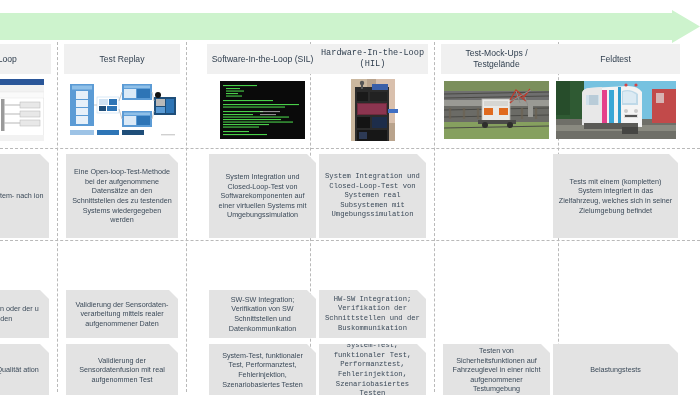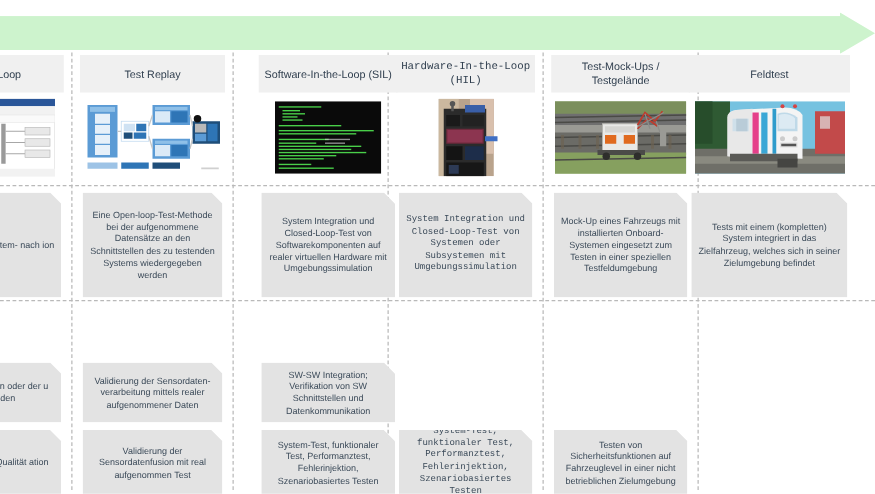--- a/index.html
+++ b/index.html
@@ -259,21 +259,21 @@
           <rect x="3" y="50" width="26" height="1.1"></rect>
           <rect x="3" y="53" width="44" height="1.1"></rect>
         </g>
         <g fill="#c8c8c8" opacity="0.7">
           <rect x="40" y="30" width="20" height="1.1"></rect>
           <rect x="40" y="33" width="16" height="1.1"></rect>
         </g>
       </svg>
     </div>
     <div class="dbox r1">
-      <span>System Integration und Closed-Loop-Test von Softwarekomponenten auf realer virtuellen Hardware mit Umgebungssimulation</span>
+      <span>System Integration und Closed-Loop-Test von Softwarekomponenten auf einer virtuellen Systems mit Umgebungssimulation</span>
     </div>
     <div class="dbox r2">
       <span>SW-SW Integration; Verifikation von SW Schnittstellen und Datenkommunikation</span>
     </div>
     <div class="dbox r3">
       <span>System-Test, funktionaler Test, Performanztest, Fehlerinjektion, Szenariobasiertes Testen</span>
     </div>
   </div>
 
   <div class="col" style="left:311px; width:123px;font-family:Liberation Mono, monospace;">
@@ -293,21 +293,24 @@
         <rect x="11" y="38" width="13" height="11" fill="#141414"></rect>
         <rect x="26" y="38" width="15" height="11" fill="#1d2d4a"></rect>
         <rect x="11" y="51" width="30" height="11" fill="#171717"></rect>
         <rect x="13" y="53" width="8" height="7" fill="#2d3a55"></rect>
         <circle cx="16" cy="4" r="2.2" fill="#555555"></circle>
         <rect x="15" y="5" width="2" height="5" fill="#555555"></rect>
         <rect x="42" y="30" width="10" height="4" fill="#3f6fc4"></rect>
       </svg>
     </div>
     <div class="dbox r1">
-      <span>System Integration und Closed-Loop-Test von Systemen oder Subsystemen mit Umgebungssimulation</span>
+      <span>System Integration und Closed-Loop-Test von Systemen real Subsystemen mit Umgebungssimulation</span>
+    </div>
+    <div class="dbox r2">
+      <span>HW-SW Integration; Verifikation der Schnittstellen und der Buskommunikation</span>
     </div>
     <div class="dbox r3">
       <span>System-Test, funktionaler Test, Performanztest, Fehlerinjektion, Szenariobasiertes Testen</span>
     </div>
   </div>
 
   <div class="col" style="left:435px; width:123px;">
     <div class="hdr">Test-Mock-Ups / Testgelände</div>
     <div class="imgslot">
       <svg width="105" height="58" viewBox="0 0 105 58">
@@ -343,25 +346,22 @@
           <polyline points="66,22 74,14 82,20"></polyline>
         </g>
         <g stroke="#8d8d8a" stroke-width="1">
           <line x1="67" y1="20" x2="87" y2="9"></line>
           <line x1="72" y1="10" x2="76" y2="22"></line>
           <line x1="81" y1="16" x2="84" y2="25"></line>
         </g>
         <rect x="84" y="24" width="5" height="12" fill="#9a9a95"></rect>
       </svg>
     </div>
-    <div class="dbox r1">
-      <span>Mock-Up eines Fahrzeugs mit installierten Onboard-Systemen eingesetzt zum Testen in einer speziellen Testfeldumgebung</span>
-    </div>
-    <div class="dbox r3">
-      <span>Testen von Sicherheitsfunktionen auf Fahrzeuglevel in einer nicht betrieblichen Zielumgebung</span>
+    <div class="dbox r3">
+      <span>Testen von Sicherheitsfunktionen auf Fahrzeuglevel in einer nicht aufgenommener Testumgebung</span>
     </div>
   </div>
 
   <div class="col" style="left:545px; width:141px;">
     <div class="hdr">Feldtest</div>
     <div class="imgslot">
       <svg width="120" height="58" viewBox="0 0 120 58">
         <rect x="0" y="0" width="120" height="58" fill="#76c2e0"></rect>
         <rect x="0" y="0" width="28" height="40" fill="#2f5a33"></rect>
         <rect x="0" y="0" width="14" height="34" fill="#274d2b"></rect>
@@ -384,15 +384,18 @@
         <circle cx="80" cy="4" r="1.6" fill="#d64545"></circle>
         <rect x="28" y="42" width="54" height="6" fill="#5a5a56"></rect>
         <rect x="66" y="46" width="16" height="7" fill="#454542"></rect>
         <rect x="30" y="14" width="13" height="10" fill="#cfe0ea"></rect>
         <rect x="33" y="14" width="9" height="10" fill="#b9ccd8"></rect>
       </svg>
     </div>
     <div class="dbox r1">
       <span>Tests mit einem (kompletten) System integriert in das Zielfahrzeug, welches sich in seiner Zielumgebung befindet</span>
     </div>
+    <div class="dbox r3">
+      <span>Belastungstests</span>
+    </div>
   </div>
 
 </div>
 
 </body></html>

